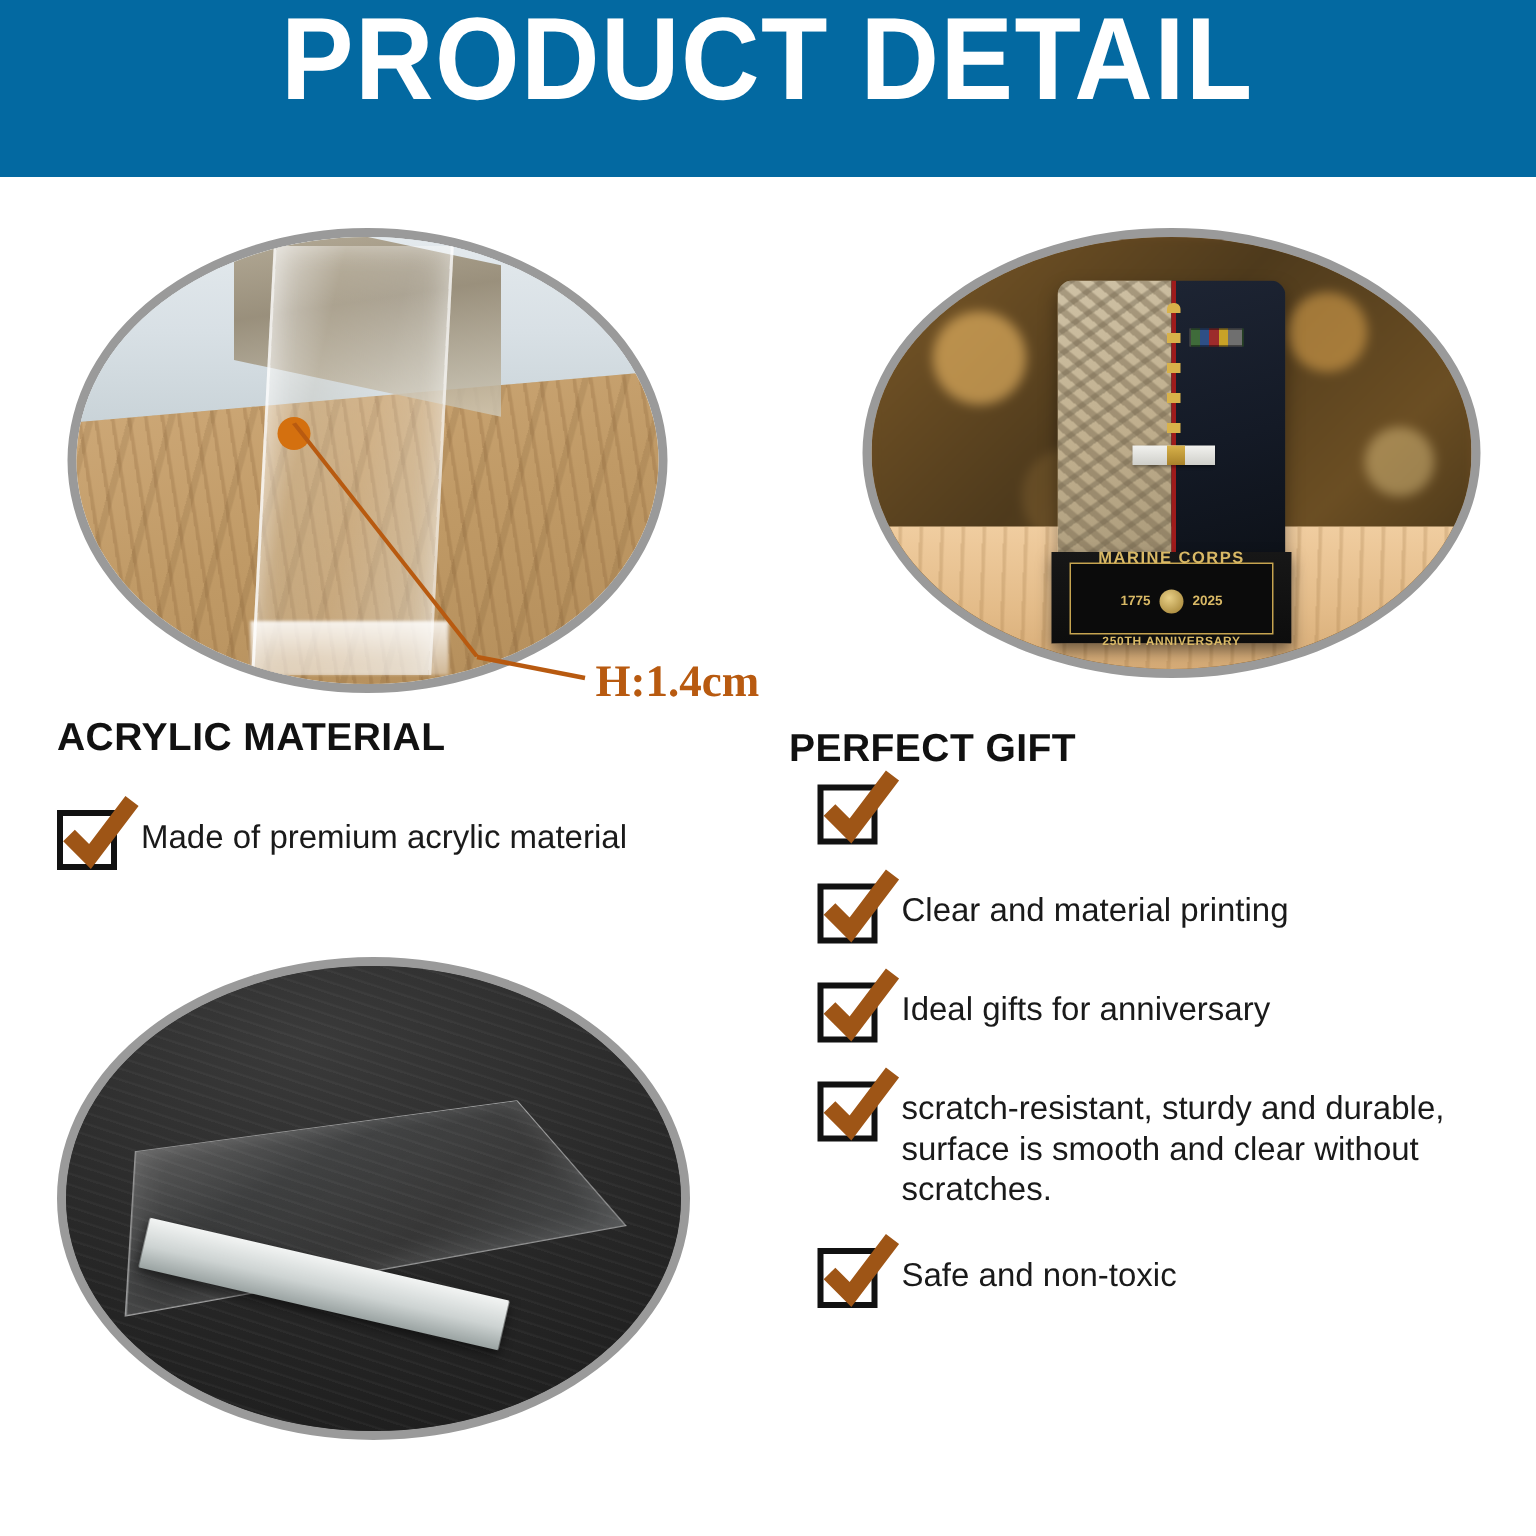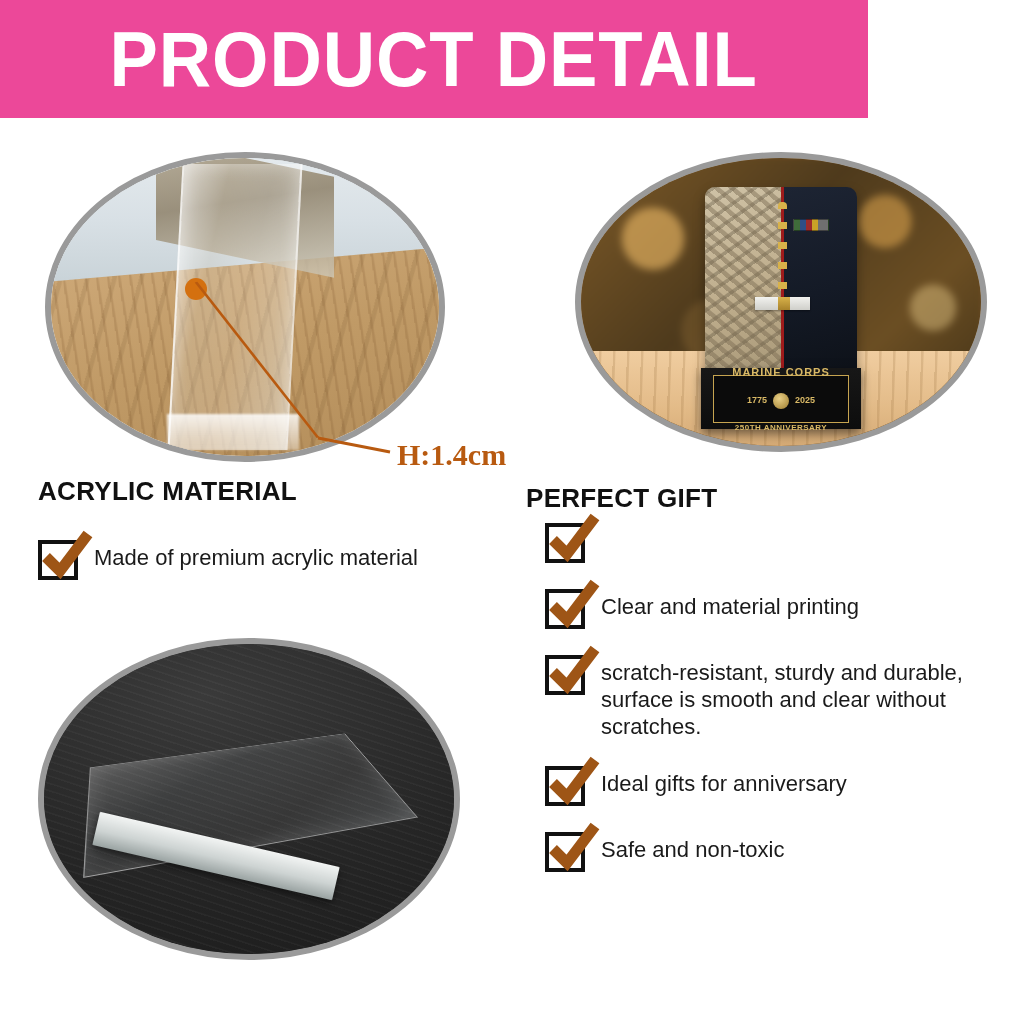--- a/index.html
+++ b/index.html
@@ -6,23 +6,23 @@
   body{
     width:1024px;height:1024px;
     background:#ffffff;
     font-family:"Liberation Sans", sans-serif;
     overflow:hidden;
     position:relative;
   }
 
   
   .banner{
-    position:absolute;left:0;top:0;width:868px;height:118px;
-    background:#ec4899;
-    display:flex;align-items:center;justify-content:center;
+    position:absolute;left:0;top:0;width:1024px;height:118px;
+    background:#0369a1;
+    display:flex;align-items:flex-start;justify-content:center;
   }
   .banner-title{
     color:#ffffff;
     font-size:78px;
     font-weight:bold;
     letter-spacing:1px;
     transform:scaleX(0.93);
     font-family:"Liberation Sans", sans-serif;
     line-height:1;
     white-space:nowrap;
@@ -314,34 +314,34 @@
     </div>
     <div class="check-text">Clear and material printing</div>
   </div>
 
   <div class="check-item">
     <div class="checkbox">
       <svg viewBox="0 0 54 54">
         <path d="M6 27 L20 41 L48 4" fill="none" stroke="#9E5516" stroke-width="11" stroke-linecap="butt" stroke-linejoin="miter"></path>
       </svg>
     </div>
+    <div class="check-text">Ideal gifts for anniversary</div>
+  </div>
+
+  <div class="check-item">
+    <div class="checkbox">
+      <svg viewBox="0 0 54 54">
+        <path d="M6 27 L20 41 L48 4" fill="none" stroke="#9E5516" stroke-width="11" stroke-linecap="butt" stroke-linejoin="miter"></path>
+      </svg>
+    </div>
     <div class="check-text">scratch-resistant, sturdy and durable, surface is smooth and clear without scratches.</div>
   </div>
 
   <div class="check-item">
     <div class="checkbox">
       <svg viewBox="0 0 54 54">
         <path d="M6 27 L20 41 L48 4" fill="none" stroke="#9E5516" stroke-width="11" stroke-linecap="butt" stroke-linejoin="miter"></path>
       </svg>
     </div>
-    <div class="check-text">Ideal gifts for anniversary</div>
-  </div>
-
-  <div class="check-item">
-    <div class="checkbox">
-      <svg viewBox="0 0 54 54">
-        <path d="M6 27 L20 41 L48 4" fill="none" stroke="#9E5516" stroke-width="11" stroke-linecap="butt" stroke-linejoin="miter"></path>
-      </svg>
-    </div>
     <div class="check-text">Safe and non-toxic</div>
   </div>
 
 </div>
 
 </body></html>

